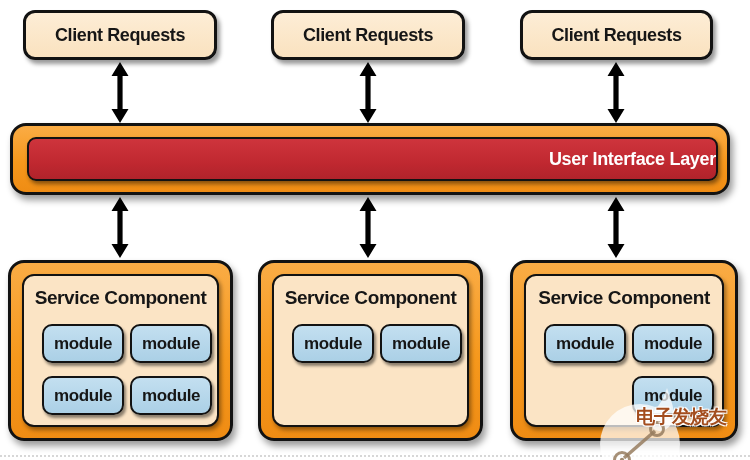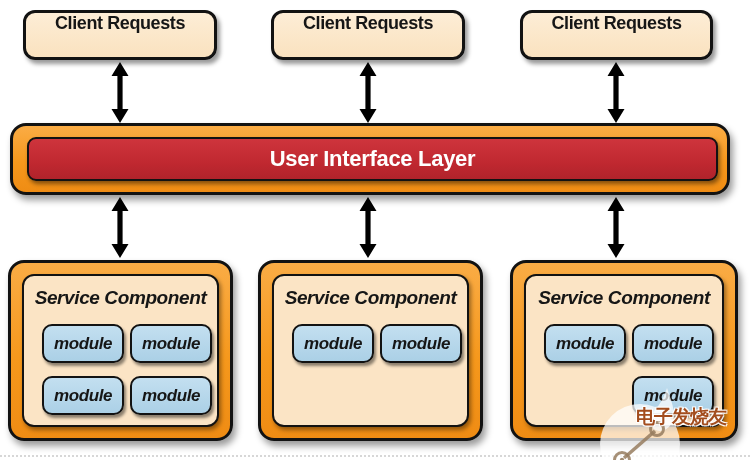--- a/index.html
+++ b/index.html
@@ -7,21 +7,21 @@
     position:relative;width:750px;height:460px;background:#ffffff;overflow:hidden;
     font-family:"Liberation Sans",sans-serif;color:#161616;
   }
   .abs{position:absolute;box-sizing:border-box;}
 
   
   .client{
     height:50px;top:10px;border:3px solid #121212;border-radius:12px;
     background:linear-gradient(180deg,#FDEDD6 0%,#FAE2BF 100%);
     box-shadow:3px 4px 4px rgba(0,0,0,0.40);
-    display:flex;align-items:flex-start;justify-content:center;
+    display:flex;align-items:center;justify-content:center;
     font-size:18px;font-weight:bold;letter-spacing:-0.4px;
   }
   #client-1{left:23px;width:194px;}
   #client-2{left:271px;width:194px;}
   #client-3{left:520px;width:193px;}
 
   
   .arrow{position:absolute;width:22px;}
   .arrow svg{display:block;width:100%;height:100%;}
 
@@ -30,30 +30,29 @@
     left:10px;top:123px;width:720px;height:72px;
     border:3px solid #121212;border-radius:16px;
     background:linear-gradient(180deg,#FAAC45 0%,#F6981C 55%,#EF8C14 100%);
     box-shadow:3px 5px 7px rgba(0,0,0,0.40);
   }
   .ui-inner{
     left:27px;top:137px;width:691px;height:44px;
     border:2.5px solid #121212;border-radius:9px;
     background:linear-gradient(180deg,#CE343C 0%,#C02830 60%,#B0232B 100%);
     box-shadow:2px 3px 4px rgba(0,0,0,0.45);
-    display:flex;align-items:center;justify-content:center;
-    color:#ffffff;font-size:22px;font-weight:bold;letter-spacing:-0.3px;
+    display:flex;align-items:center;justify-content:flex-end;
+    color:#ffffff;font-size:18px;font-weight:bold;letter-spacing:-0.3px;
   }
 
   
   .svc{
     top:260px;height:181px;border:3px solid #121212;border-radius:16px;
     background:linear-gradient(180deg,#FAAC45 0%,#F6981C 55%,#EF8C14 100%);
     box-shadow:3px 5px 7px rgba(0,0,0,0.40);
-    font-style:italic;
   }
   #svc-1{left:8px;width:225px;}
   #svc-2{left:258px;width:225px;}
   #svc-3{left:510px;width:228px;}
   .svc-inner{
     position:absolute;left:11px;right:11px;top:11px;bottom:11px;
     border:2.5px solid #121212;border-radius:12px;
     background:#FBE4C5;
     box-shadow:2px 3px 4px rgba(0,0,0,0.40);
   }

